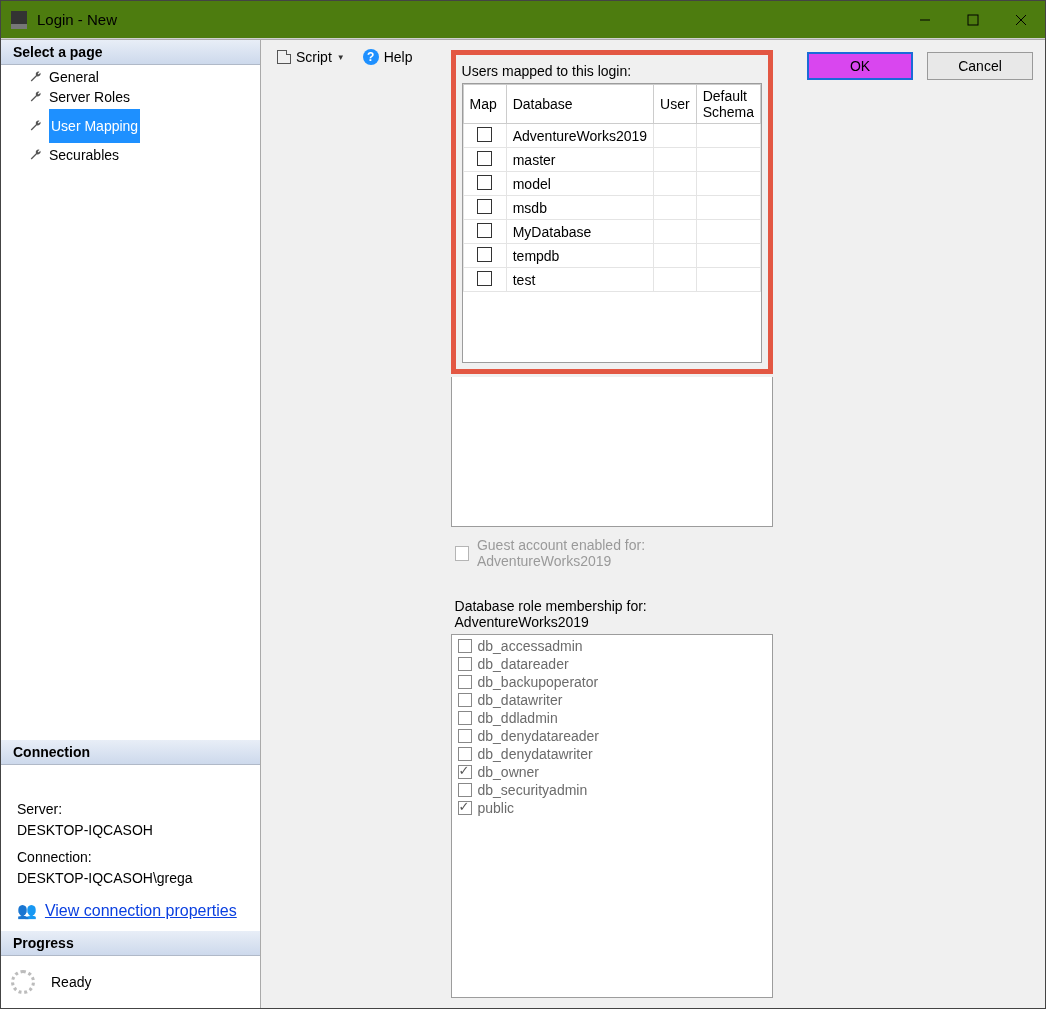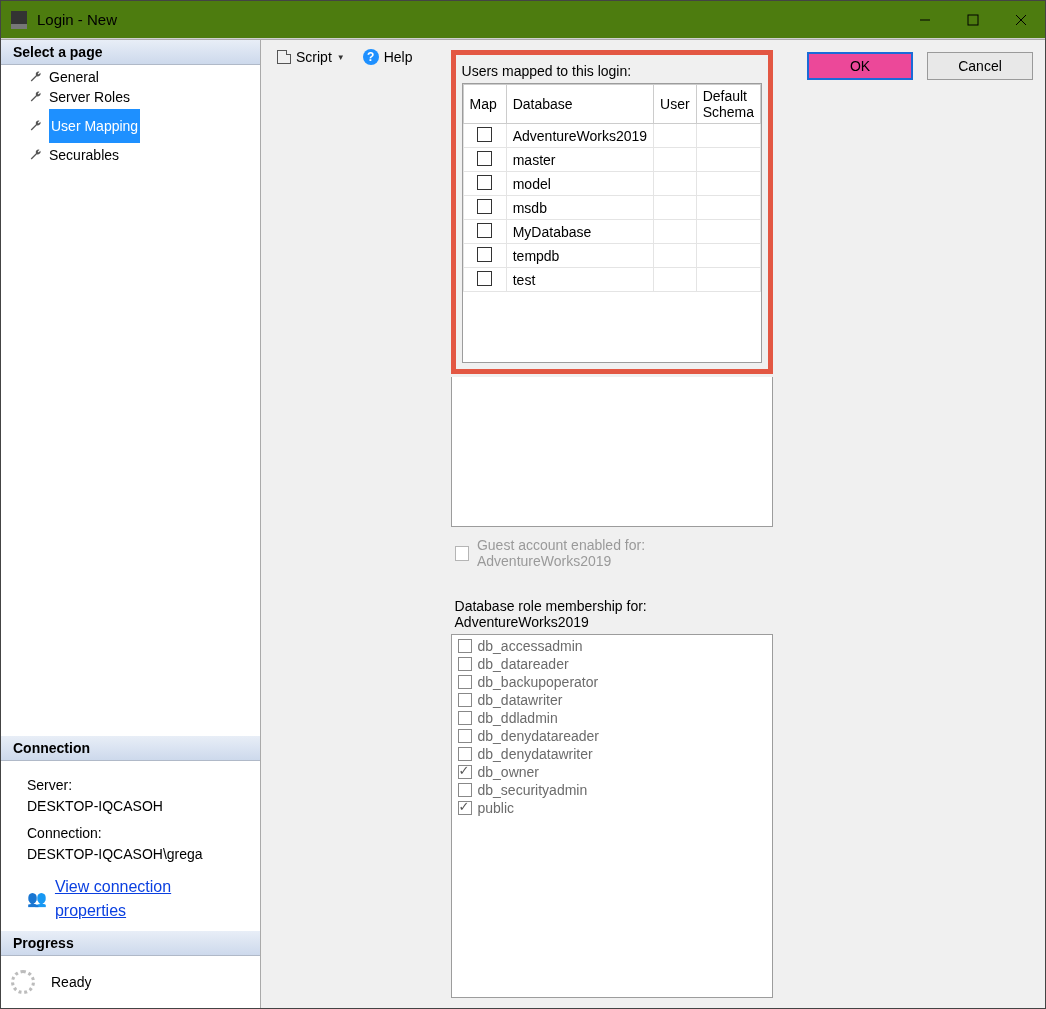--- a/index.html
+++ b/index.html
@@ -25,21 +25,21 @@
 .winbtn svg { stroke:#000; stroke-width:1; fill:none; }
 .body-split { display:flex; flex:1; overflow:hidden; border-top:1px solid #aaa; }
 .left-pane { width:260px; background:#fff; border-right:1px solid #aaa; display:flex; flex-direction:column; }
 .section-header { background: linear-gradient(#e8eef7,#cdd9ec); padding:4px 12px; font-weight:bold; font-size:14px; border-bottom:1px solid #b0b9c8;}
 .nav-list { padding:2px 0;margin-left:20px; }
 .nav-item { display:flex; align-items:center; padding:2px 8px; gap:6px; cursor:pointer; font-size:14px; }
 .nav-item.selected span.label { background:#1e90ff; color:#fff; padding:9px 2px; }
 .wrench-icon { width:14px; height:14px; position:relative; }
 .wrench-icon svg { width:14px; height:14px; }
 .conn-section { margin-top:auto; }
-.conn-body { padding:8px 26px; font-size:14px; line-height:1.5; }
+.conn-body { padding:8px 16px; font-size:14px; line-height:1.5;margin-top:20px; }
 .conn-body .lbl { margin-top:6px; }
 .conn-link-row { display:flex; align-items:center; gap:8px; margin-top:10px;}
 .conn-link-row a { color:#0a3fe0; text-decoration:underline; font-size:16px;}
 .people-icon { font-size:16px; color:#333; }
 .progress-body { display:flex; align-items:center; gap:16px; padding:14px 10px; font-size:14px;}
 .spinner { width:24px; height:24px; border:3px dotted #bcbcbc; border-radius:50%; }
 .right-pane { flex:1; display:flex; flex-direction:row; background:#f0f0f0;gap:12px; }
 .toolbar { display:flex; align-items:center; height:34px; padding:0 10px; background:#f0f0f0; gap:6px;}
 .tb-btn { display:flex; align-items:center; gap:5px; padding:3px 6px; font-size:14px; cursor:pointer;}
 .script-icon { width:14px; height:14px; border:1px solid #555; position:relative;}
@@ -58,21 +58,21 @@
 .spacer-flex { height:150px; background:#fff; border:1px solid #9c9c9c; border-top:none; margin-top:-1px; }
 .guest-row { display:flex; align-items:center; gap:8px; padding:10px 4px 14px 4px; color:#9a9a9a; font-size:14px;}
 .guest-row .chk { border-color:#b5b5b5;}
 .role-title { font-size:14px; margin:15px 4px 4px 4px; color:#000;}
 .roles-box { flex:1; background:#fff; border:1px solid #9c9c9c; padding:2px; overflow:auto; min-height:230px;}
 .role-item { display:flex; align-items:center; gap:6px; padding:1px 4px; color:#6b6b6b; font-size:14px;}
 .role-item .chk { width:14px;height:14px; border-color:#888; position:relative;}
 .role-item .chk.checked::after{ content:"✓"; position:absolute; top:-3px; left:0px; font-size:13px; color:#555;}
 .button-bar { display:flex; justify-content:flex-end; gap:14px; padding:12px 12px; background:#f0f0f0; }
 .button-bar button { width:106px; height:28px; font-size:14px; background:#e8e8e8; border:1px solid #9a9a9a; cursor:pointer;}
-.button-bar button.primary { border:2px solid #1a6bd8; background:#ec4899;}
+.button-bar button.primary { border:2px solid #1a6bd8; background:#d946ef;}
 </style>
 </head>
 <body>
 
 <div class="window">
   <div class="titlebar">
     <div class="app-icon"></div>
     <div class="title">Login - New</div>
     <div class="winbtns">
       <div class="winbtn">

